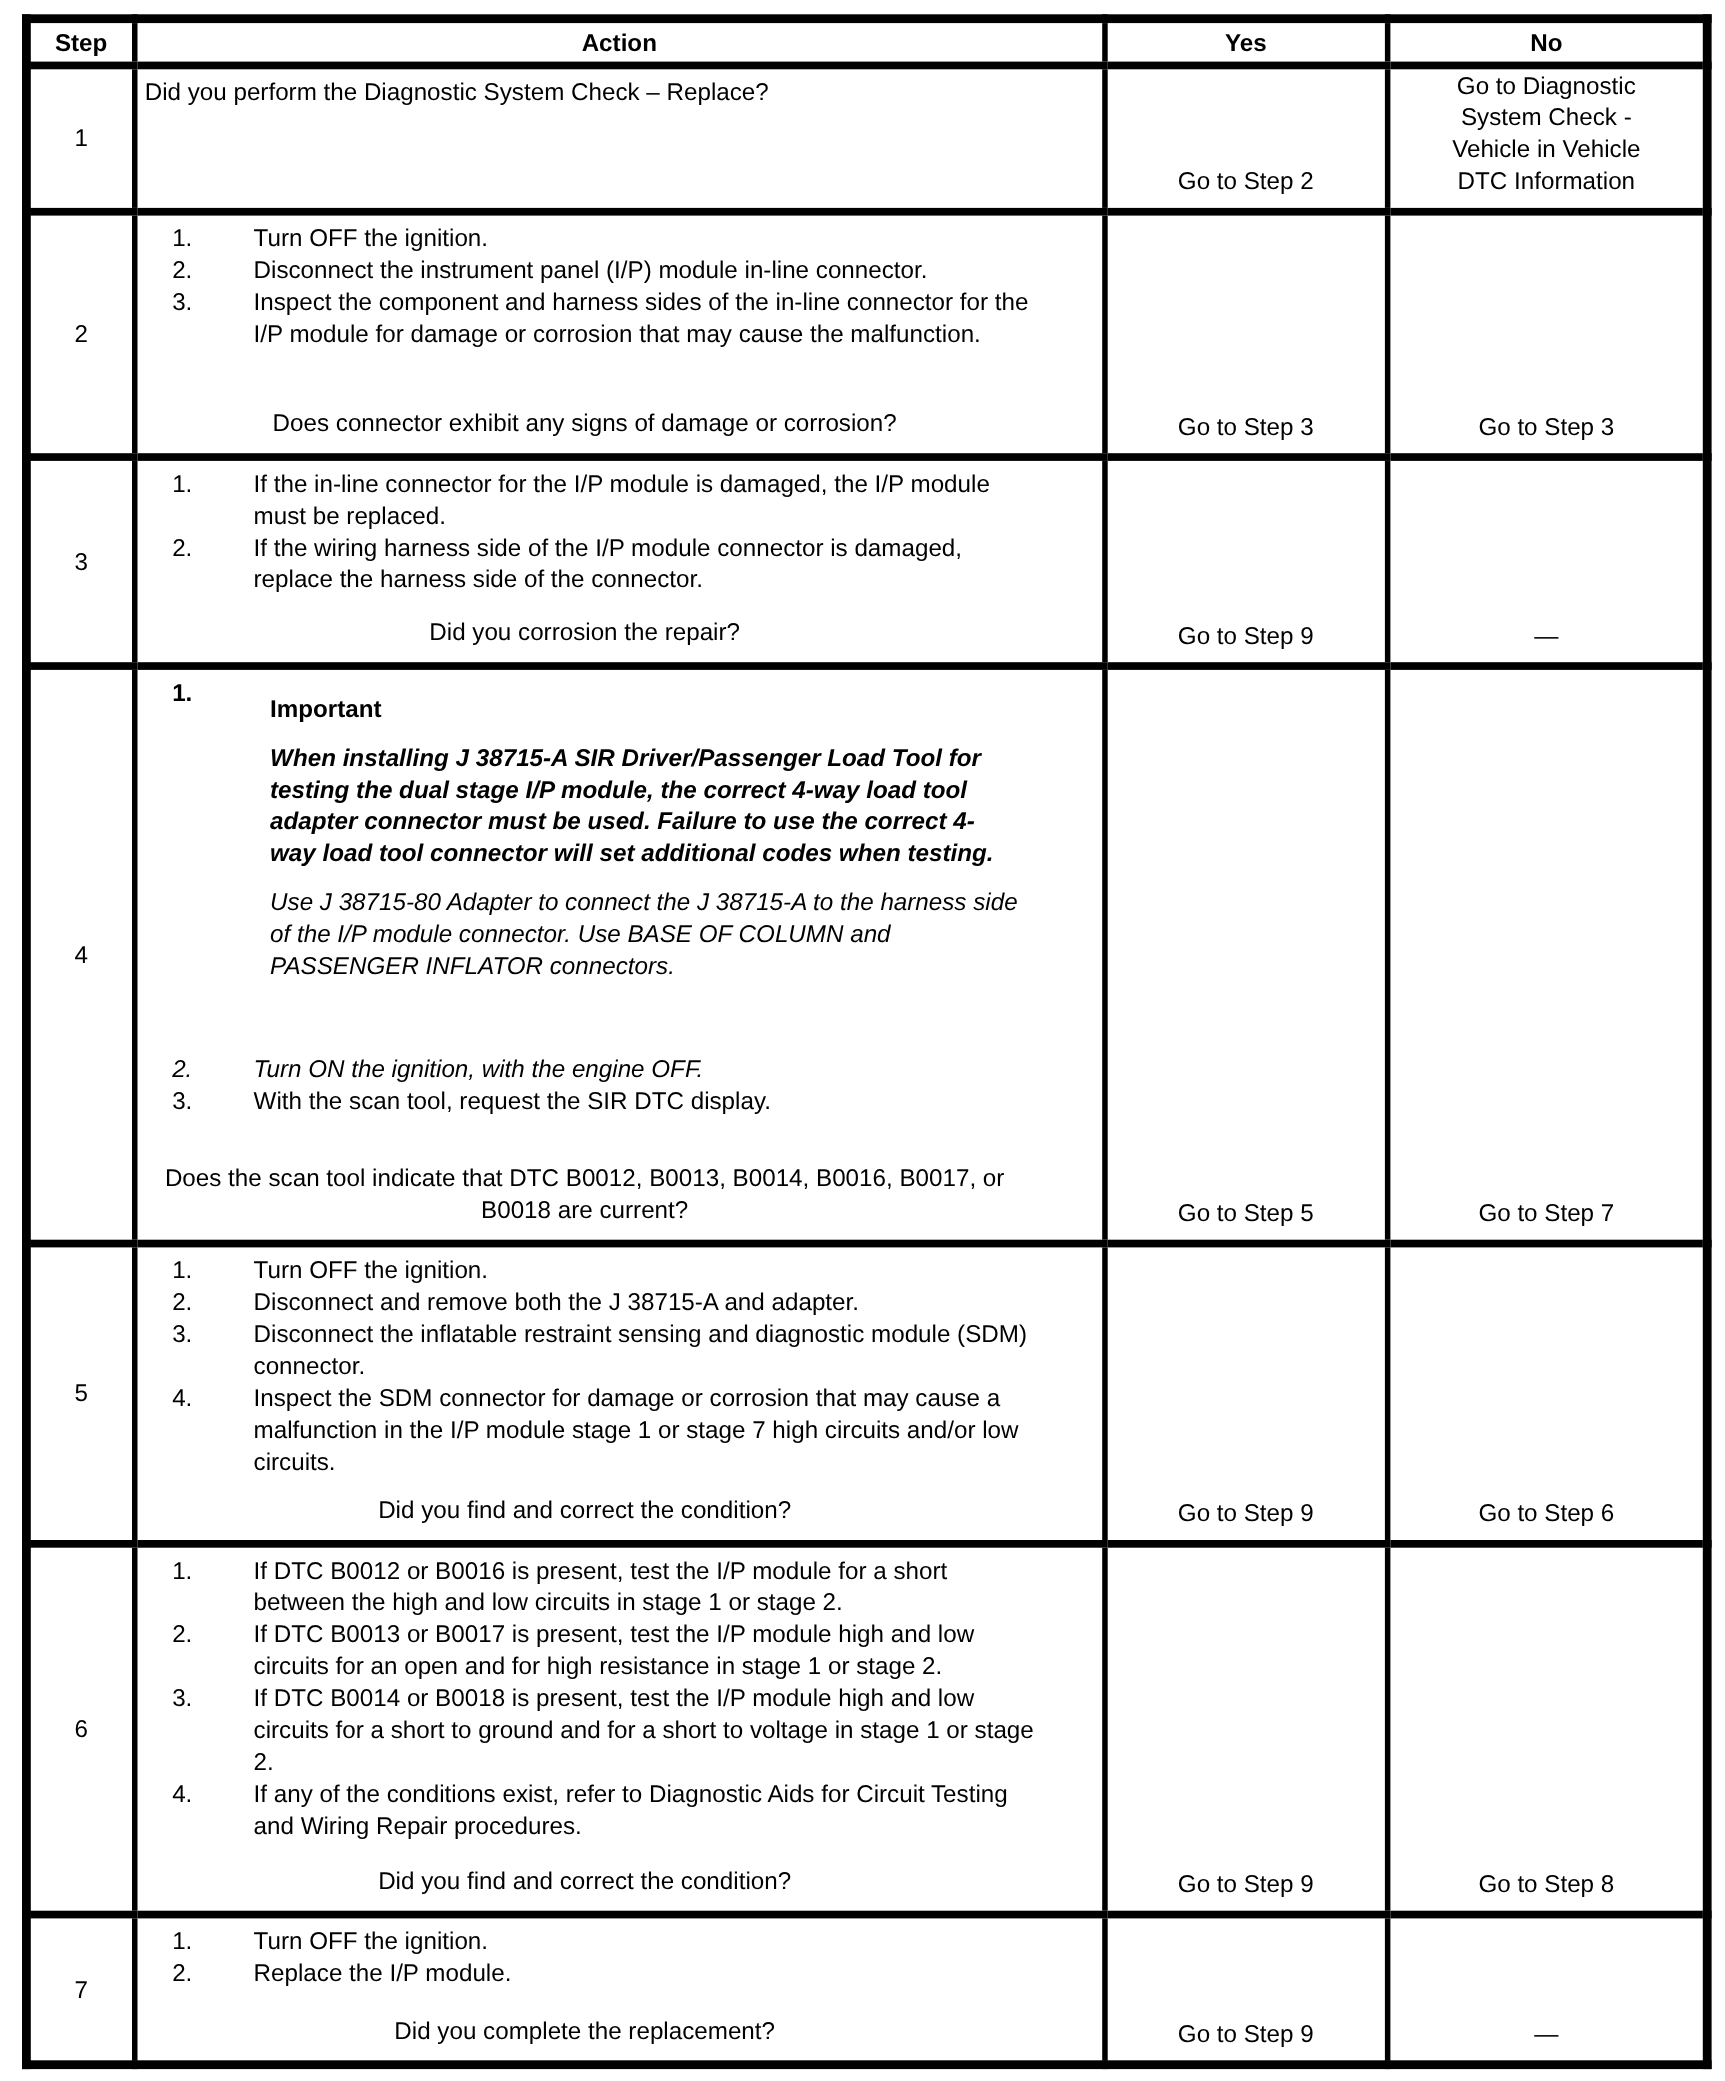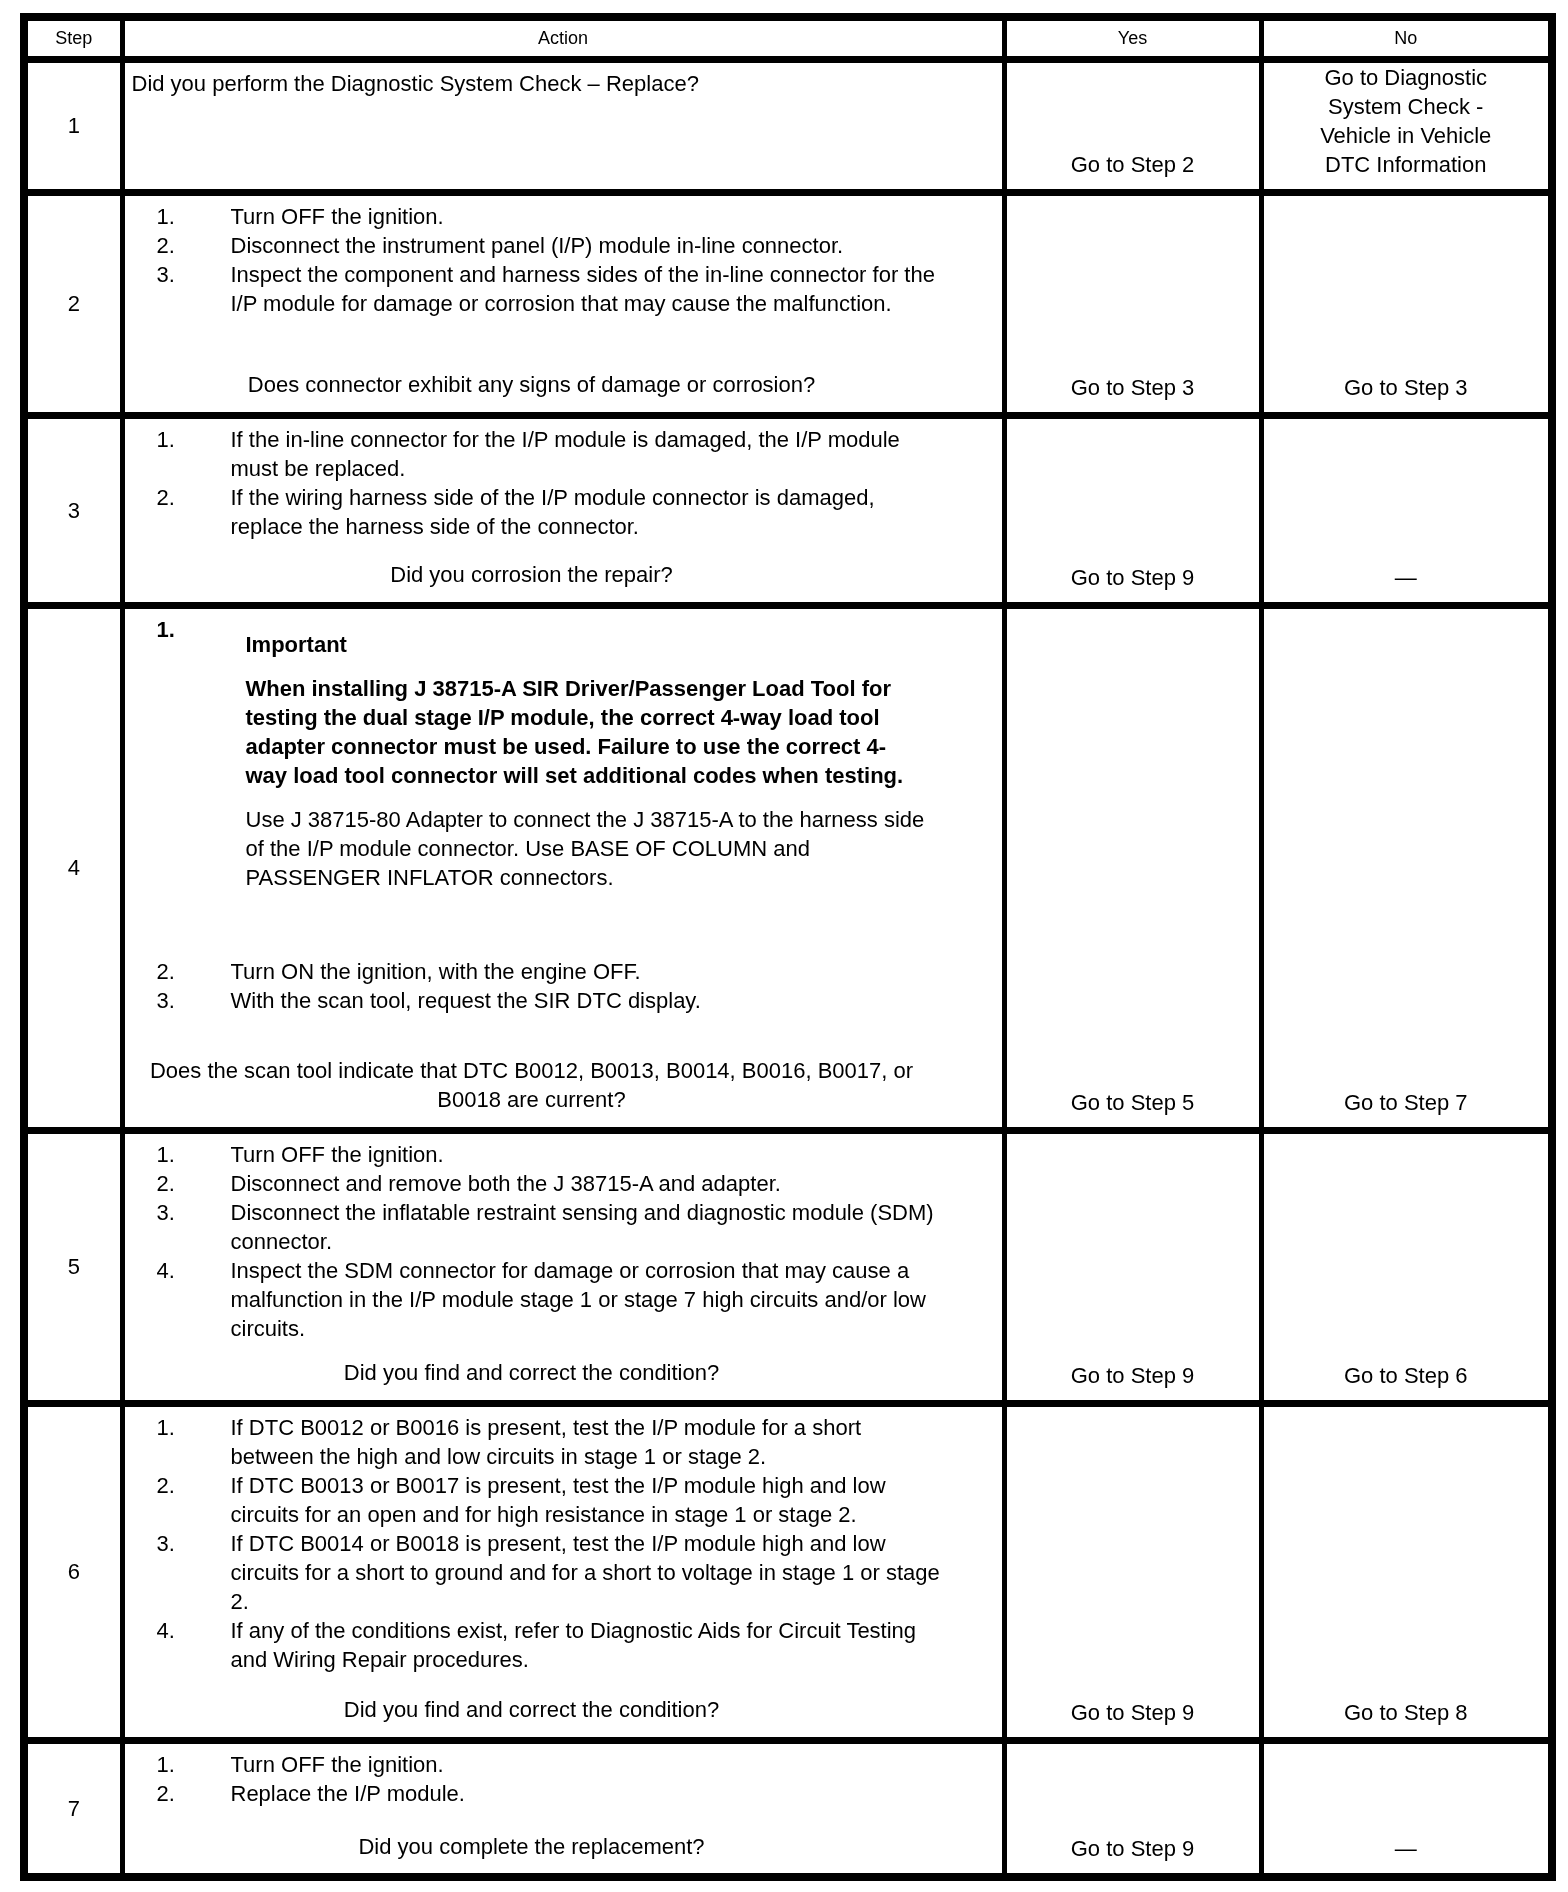--- a/index.html
+++ b/index.html
@@ -32,24 +32,24 @@
   }
   tr.hrow{height:42px;}
   tr.tr1{height:132px;}
   tr.tr2{height:223px;}
   tr.tr3{height:190px;}
   tr.tr4{height:525px;}
   tr.tr5{height:273px;}
   tr.tr6{height:337px;}
   tr.tr7{height:137px;}
   th{
-    font-weight:normal;
+    font-weight:bold;
     text-align:center;
     vertical-align:middle;
-    font-size:18px;
+    font-size:22px;
   }
   td.step-cell{
     text-align:center;
     vertical-align:middle;
   }
   td.action-cell{
     vertical-align:top;
     padding:6px 8px 8px 7px;
   }
   .aw{
@@ -66,21 +66,21 @@
   .aw7{min-height:111px;}
   .li{display:flex;}
   .num{
     width:99px; min-width:99px;
     padding-left:25px;
     box-sizing:border-box;
   }
   .li-text{flex:1; max-width:710px;}
   .li-text p{margin:15px;}
   .bold{font-weight:bold;}
-  .gap{margin-top:50px;}
+  .gap{margin-top:50px;font-style:italic;}
   .question{
     margin-top:auto;
     max-width:800px;
     text-align:center;
   }
   td.ans-cell{
     vertical-align:bottom;
     text-align:center;
     padding:0 6px 10px 6px;
   }

